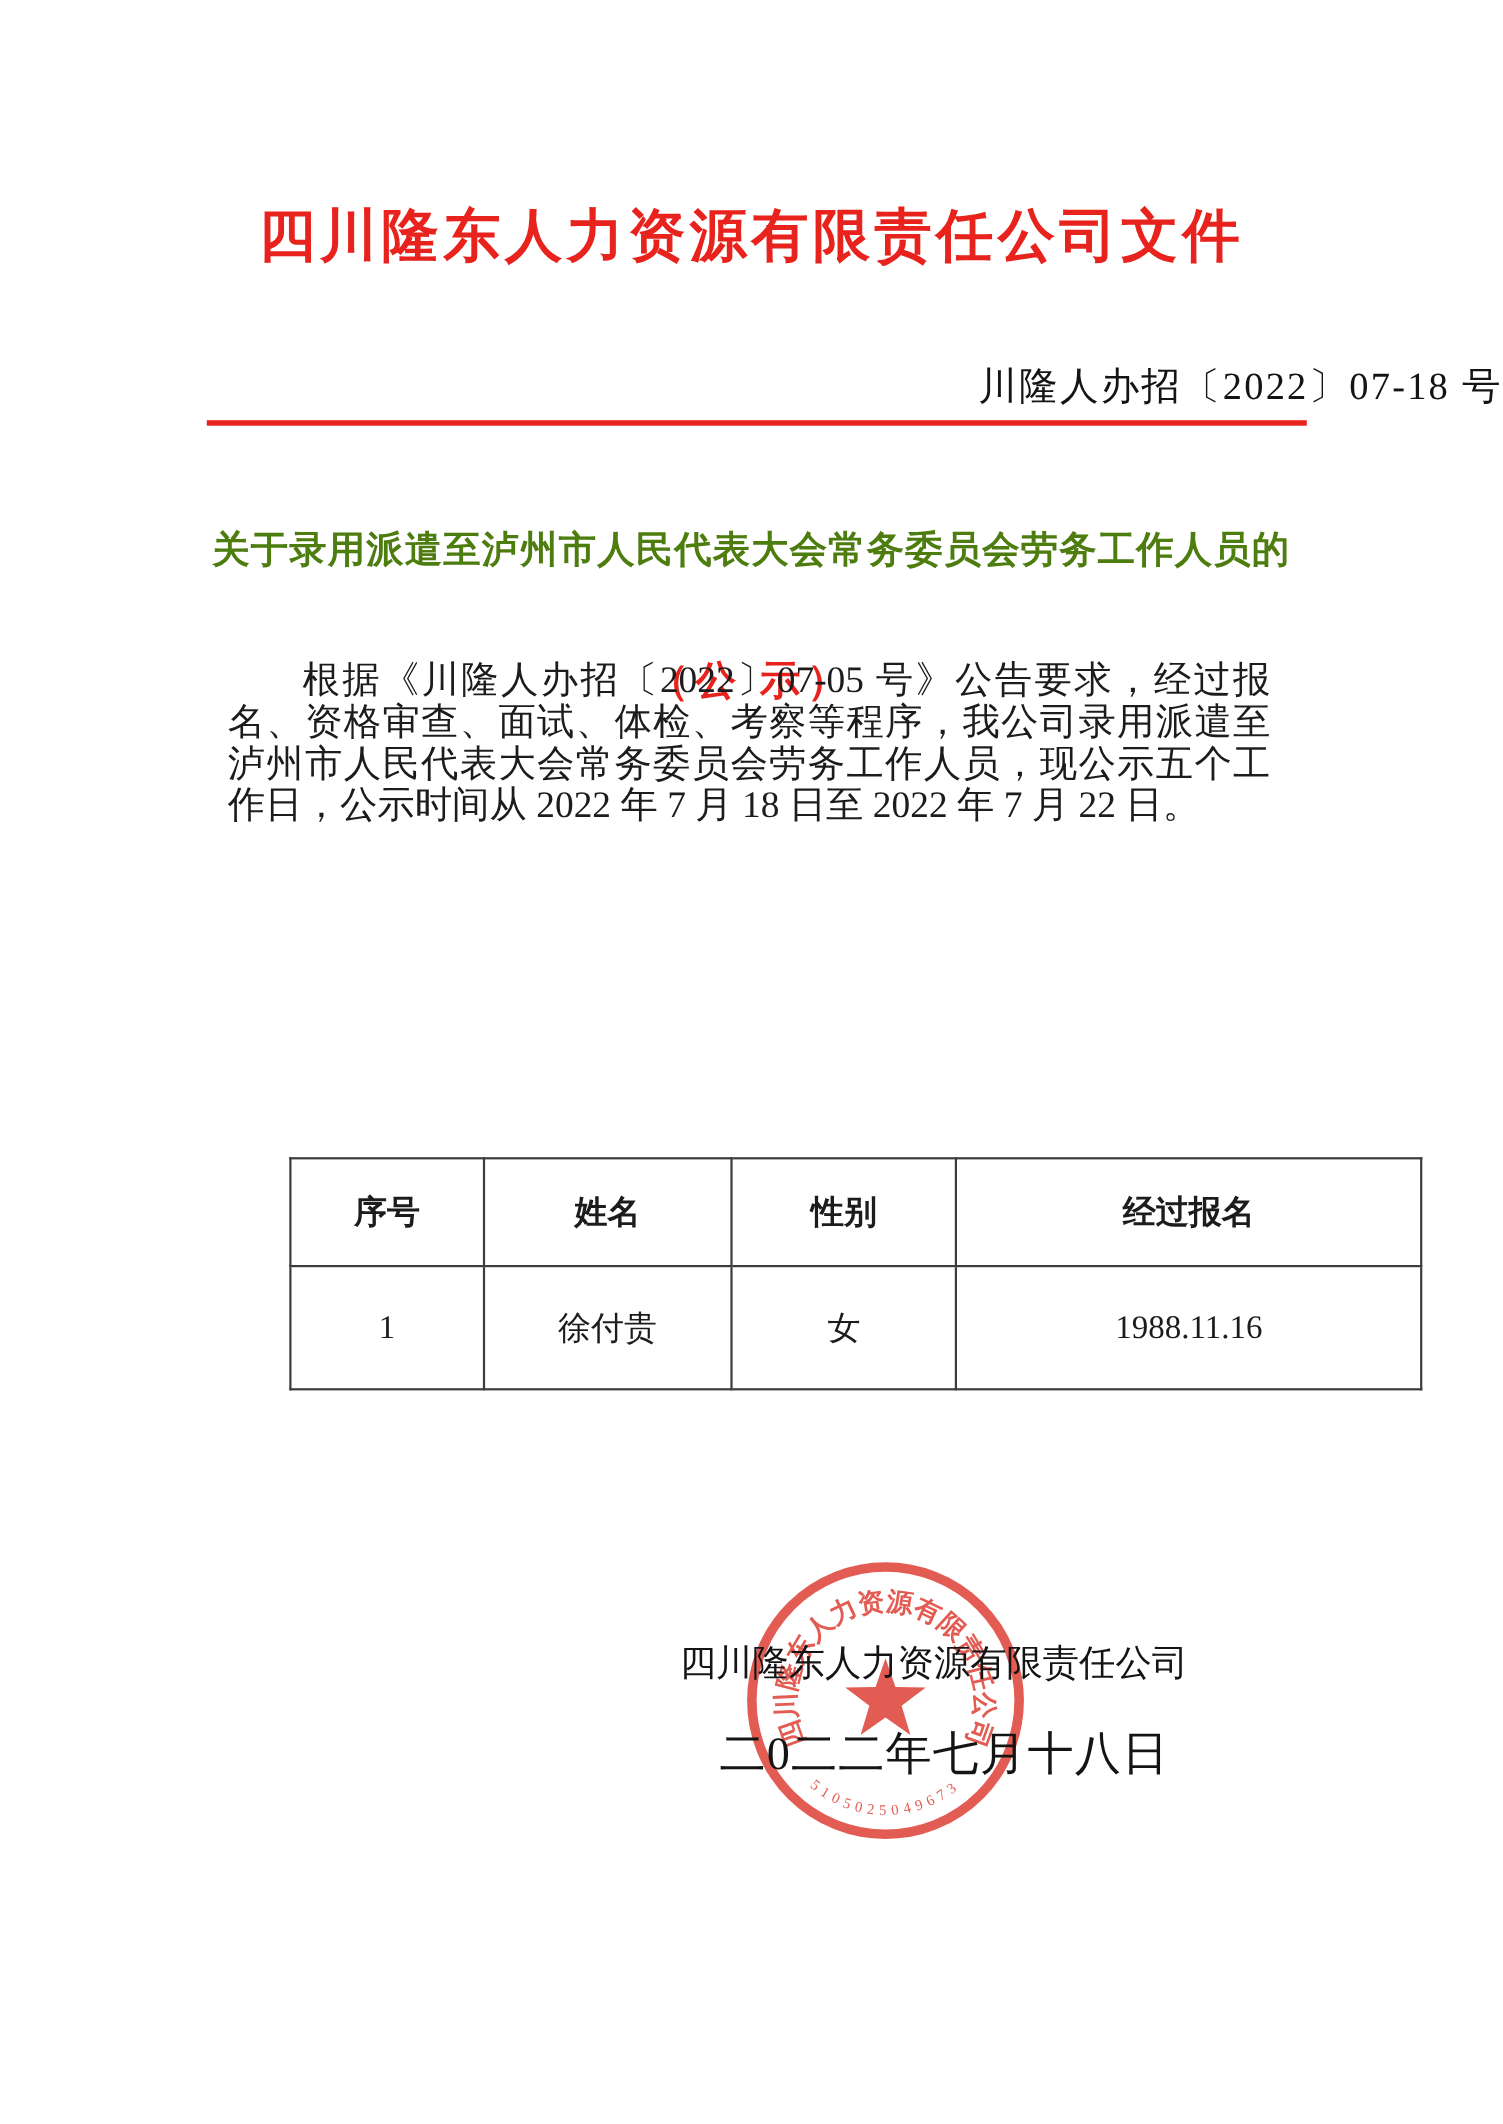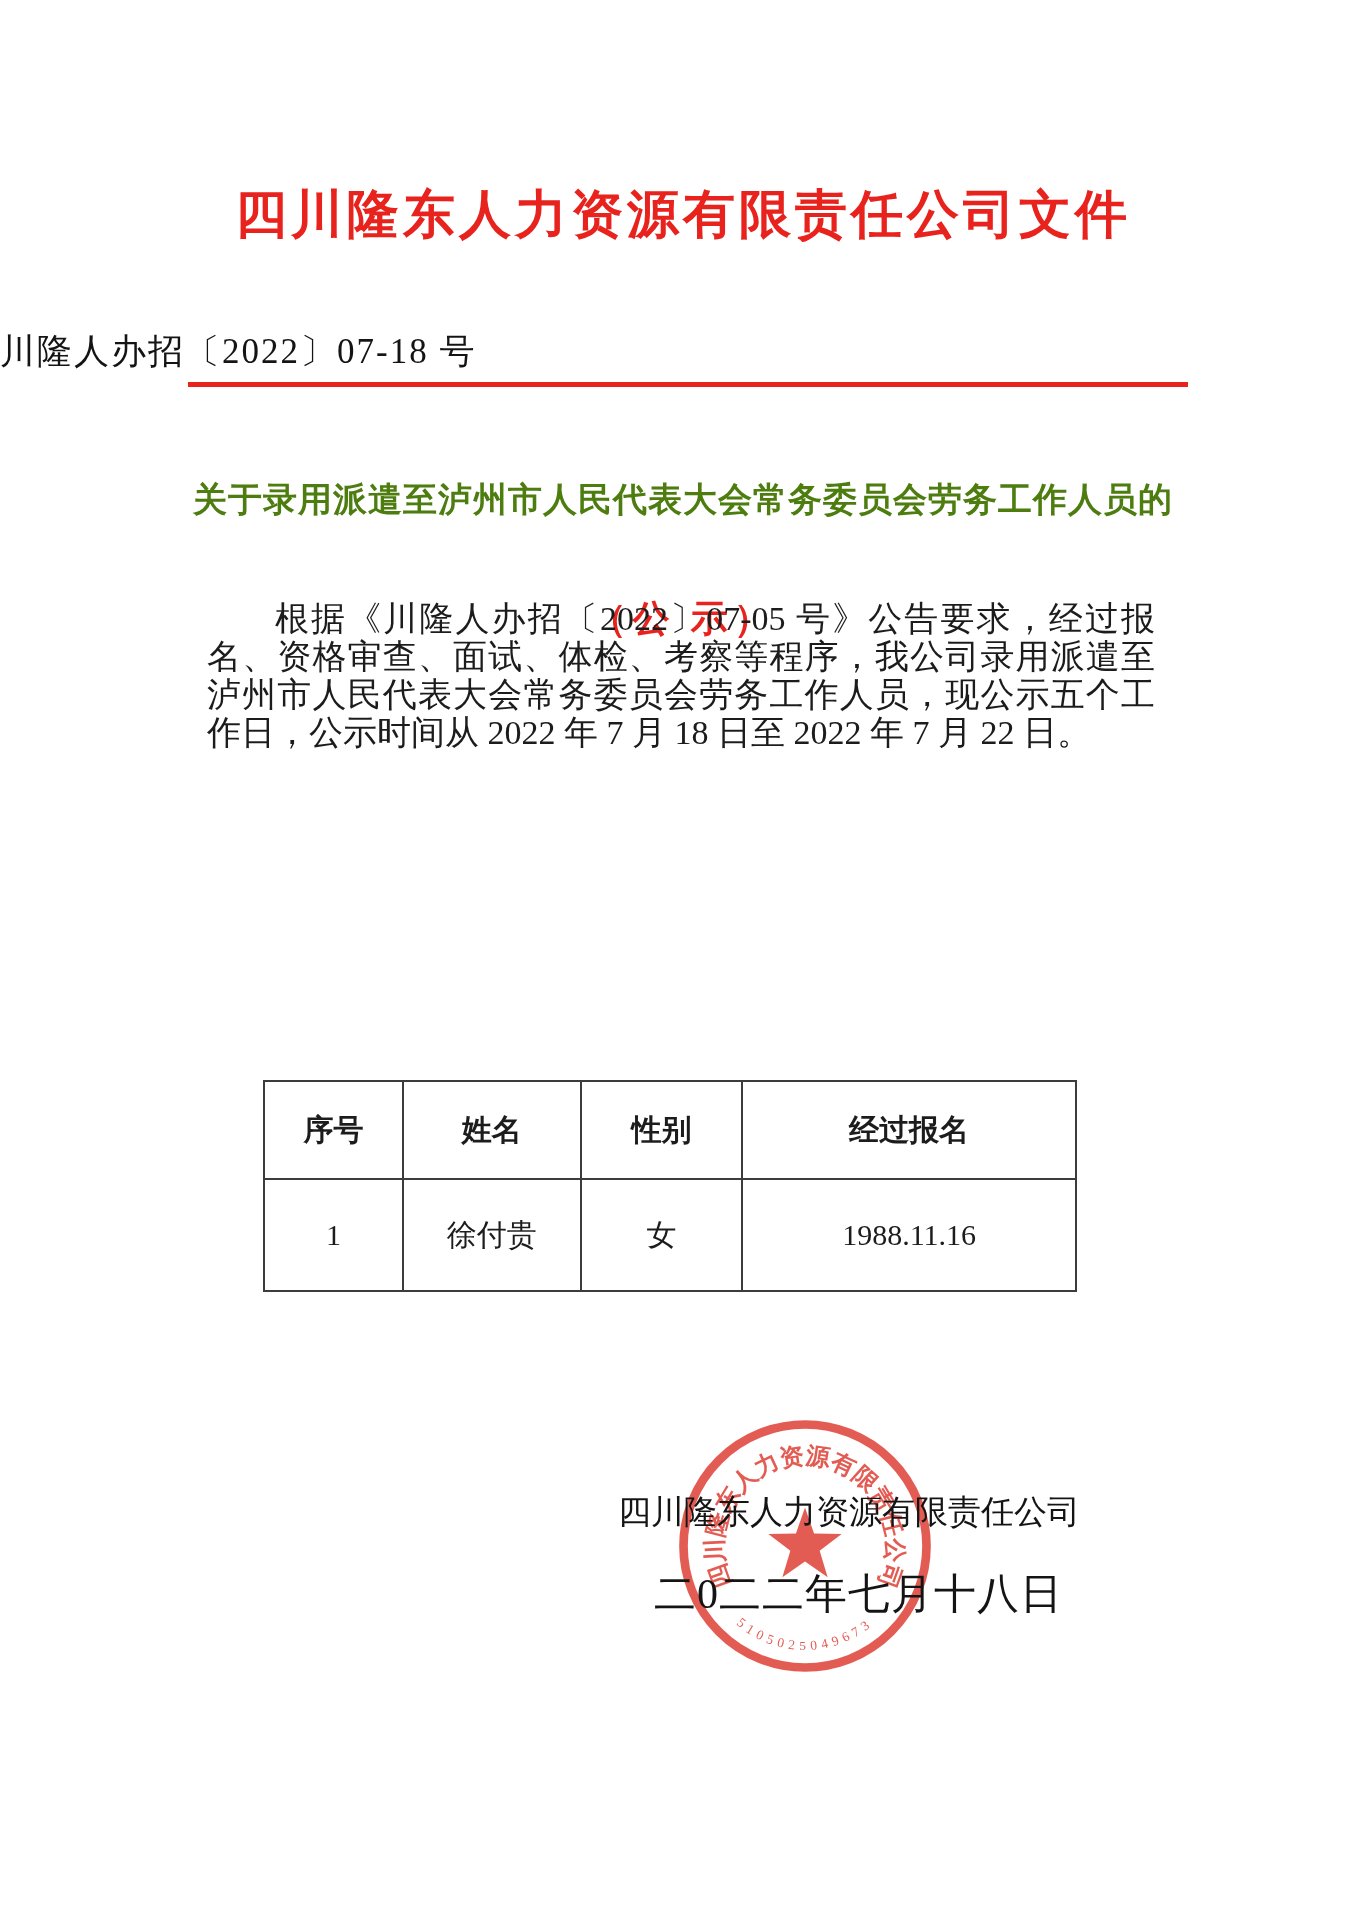--- a/index.html
+++ b/index.html
@@ -8,21 +8,21 @@
     background:#ffffff; overflow:hidden;
     font-family:"Liberation Serif","DejaVu Serif",serif; color:#1a1a1a;
   }
   .letterhead {
     position:absolute; top:180px; left:0; width:100%;
     text-align:center; font-size:52px; font-weight:bold;
     color:#e8231e; letter-spacing:4px; white-space:nowrap;
   }
   .doc-number {
     position:absolute; top:328px; left:0; width:100%;
-    text-align:left; font-size:35px; letter-spacing:2px; color:#141414;
+    text-align:right; font-size:35px; letter-spacing:2px; color:#141414;
   }
   .red-rule {
     position:absolute; top:382px; left:188px; width:1000px; height:5px;
     background:#e8231e;
   }
   .heading {
     position:absolute; top:477px; left:0; width:100%;
     text-align:center; font-size:34px; font-weight:bold; color:#4d7c0f;
     letter-spacing:1px;
   }
@@ -31,24 +31,23 @@
     text-align:center; font-size:37px; font-weight:bold;
     color:#e8231e; letter-spacing:6px;margin-top:46px;
   }
   .body-text {
     position:absolute; top:600px; left:207px; width:948px;
     font-size:34px; line-height:38px; text-align:justify; color:#1c1c1c;
   }
   .body-text p { margin:0; text-indent:2em; }
   .body-text p + p { margin-top:18px; }
   table.roster {
-    position:absolute; top:1052px; left:263px; width:814px;
+    position:absolute; top:1052px; left:263px; width:1030px;
     border-collapse:collapse; table-layout:fixed; font-size:30px;
     color:#1c1c1c;
-    margin-top:28px;
   }
   table.roster th, table.roster td {
     border:2px solid #3c3c3c; text-align:center; vertical-align:middle;
     padding:0; overflow:hidden;
   }
   table.roster th { height:96px; font-weight:bold; }
   table.roster td { height:110px; font-weight:normal; }
   .col-no { width:17.1%; } .col-name { width:21.9%; }
   .col-sex { width:19.9%; } .col-birth { width:41.1%; }
   .stamp {

